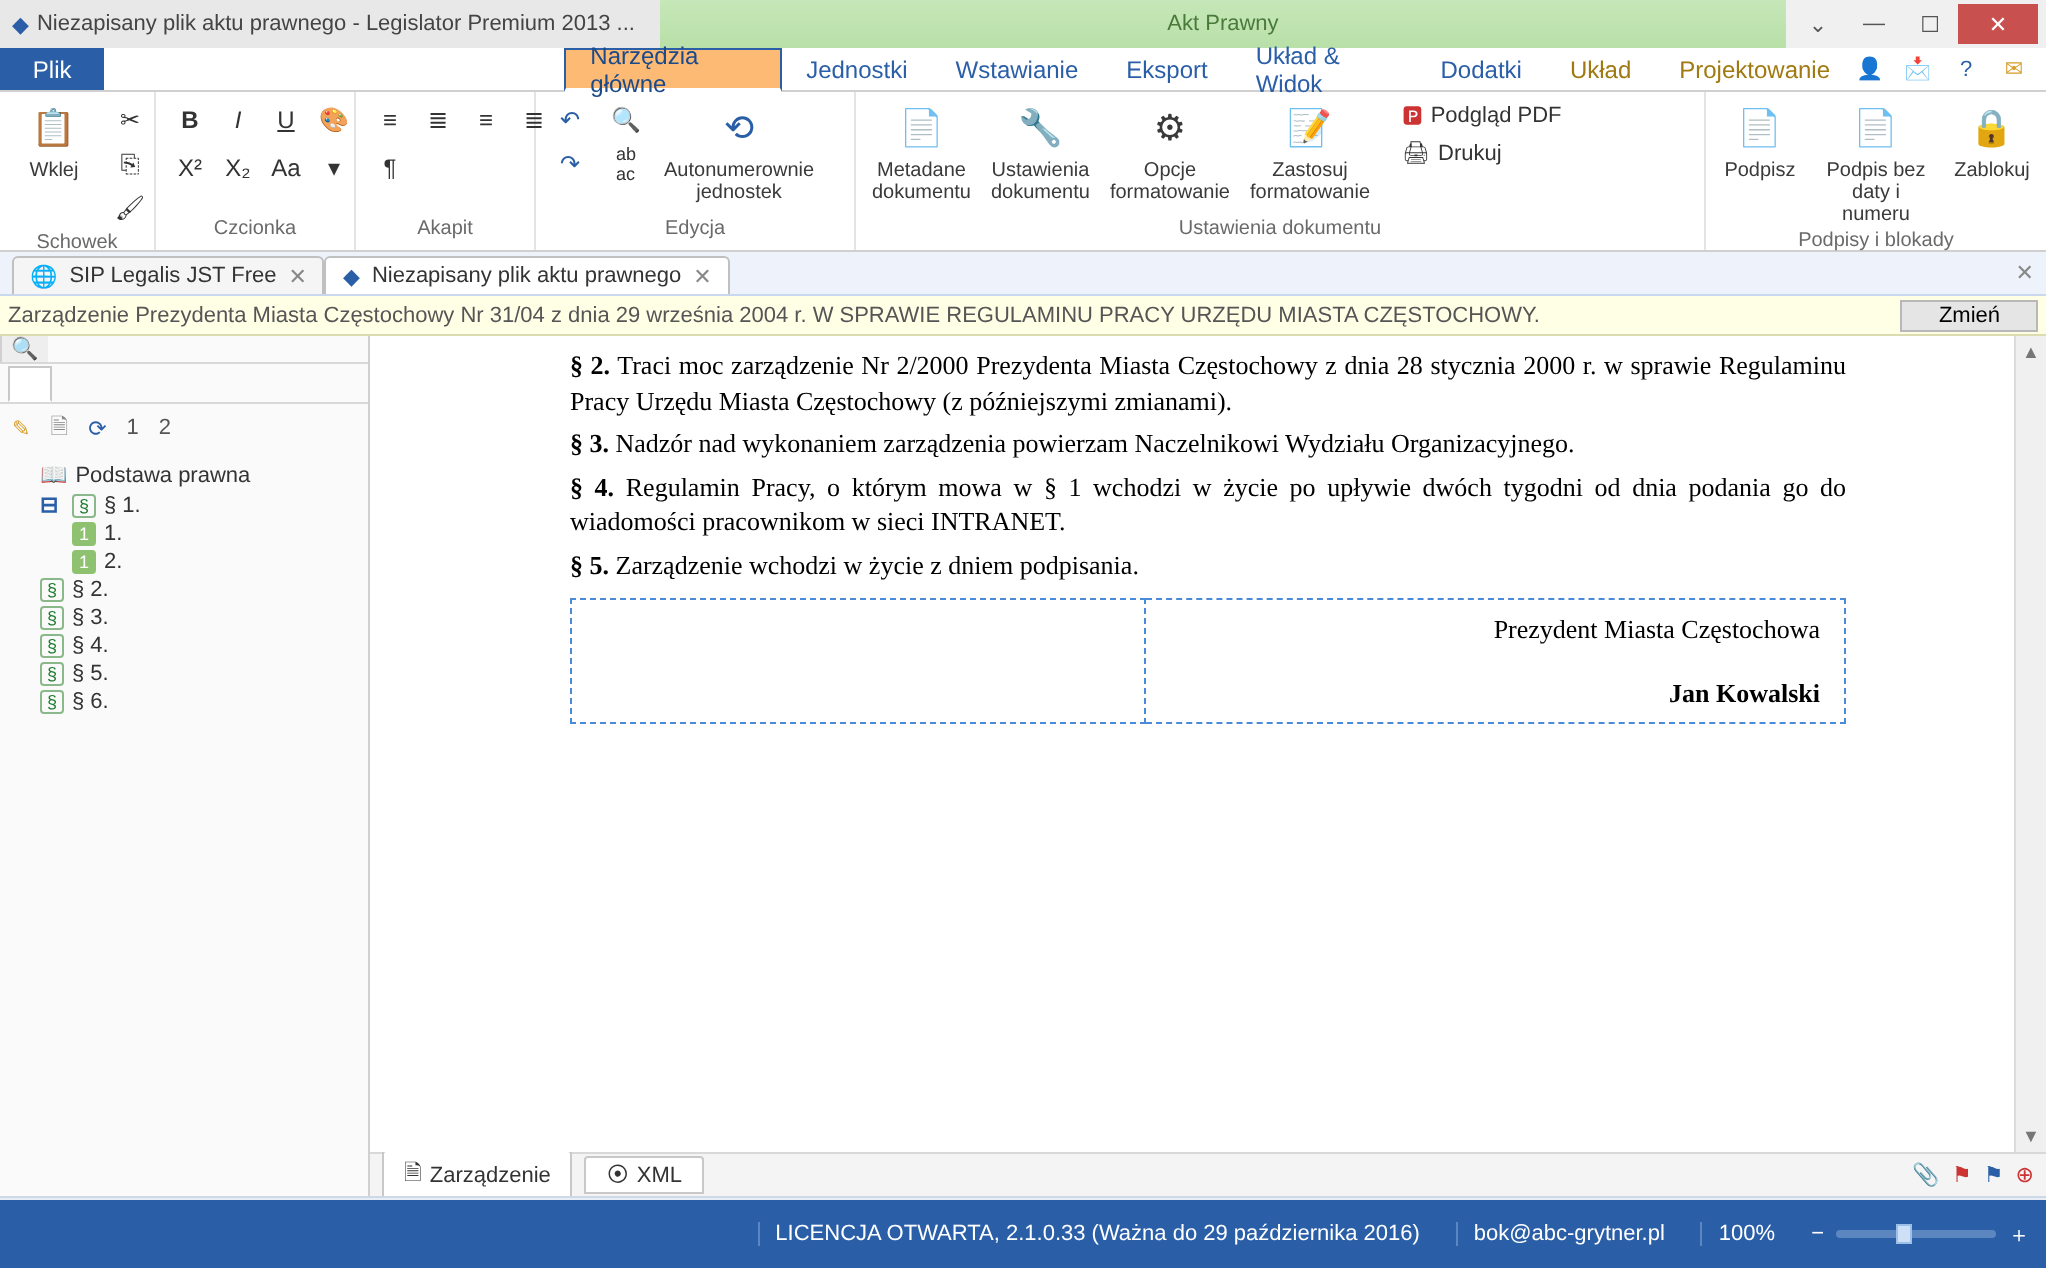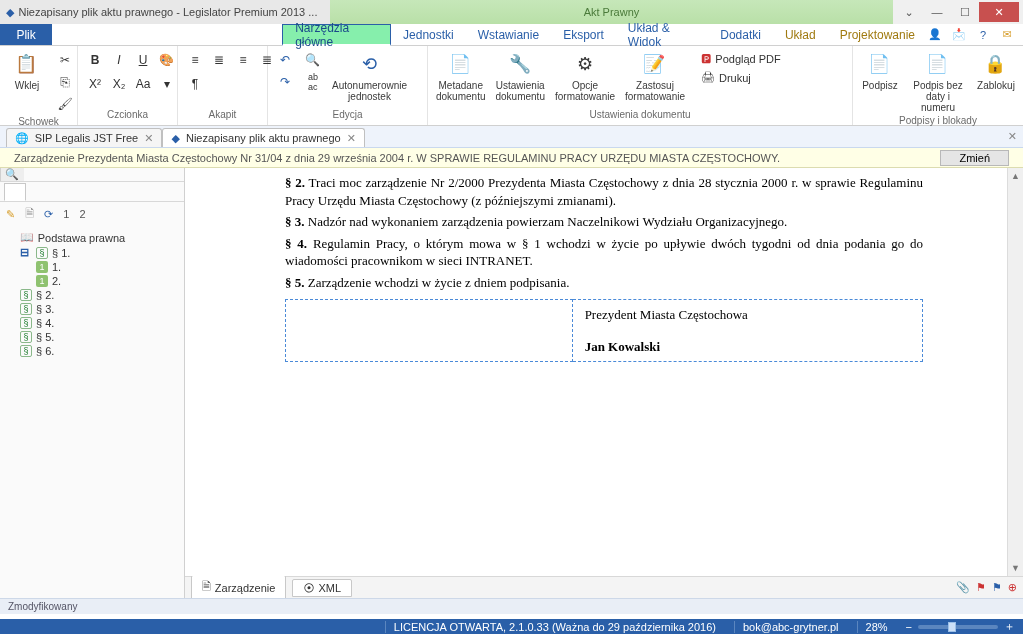--- a/index.html
+++ b/index.html
@@ -11,21 +11,21 @@
 .titlebar .t-center { flex: 1; background: linear-gradient(#c6e7b9,#b9e0a8); display: flex; align-items: center; justify-content: center; color: #4a7a3a; font-size: 11px; }
 .titlebar .t-right { flex: 0 0 230px; background: linear-gradient(#ffe7a0,#ffdb70); display: flex; align-items: center; justify-content: center; color: #9a7a20; font-size: 11px; }
 .titlebar .t-controls { flex: 0 0 130px; background: #f0f0f0; display: flex; align-items: center; justify-content: flex-end; padding-right: 4px; gap:0;}
 .win-btn { width: 28px; height: 20px; display:flex; align-items:center; justify-content:center; color:#555; }
 .win-close { background:#c8504f; color:#fff; width:40px;}
 
 
 .ribbon-tabs { height: 22px; display:flex; align-items: stretch; background:#fff; border-bottom:1px solid #d0d0d0;}
 .file-tab { width:60px; background:#2a5fa8; color:#fff; display:flex; align-items:center; justify-content:center; font-size:12px;}
 .tab { padding:0 12px; display:flex; align-items:center; font-size:12px; color:#2a5fa8; position:relative;}
-.tab.active { border:1px solid #2a5fa8; border-bottom:2px solid #fff; background:#86efac; color:#1a4a8a; margin-bottom:-1px;}
+.tab.active { border:1px solid #2a5fa8; border-bottom:2px solid #fff; background:#fdba74; color:#1a4a8a; margin-bottom:-1px;}
 .tab-yellow { color:#a07a10;}
 .ribbon-tabs .right-icons { margin-left:auto; display:flex; align-items:center; gap:8px; padding-right:8px;}
 .ric { width:16px; height:16px; display:inline-flex; align-items:center; justify-content:center;}
 
 
 .ribbon { height: 80px; background:#fff; border-bottom:1px solid #d0d0d0; display:flex;}
 .group { border-right:1px solid #e4e4e4; display:flex; flex-direction:column; padding:2px 4px 0;}
 .group .buttons { flex:1; display:flex; align-items:flex-start; gap:2px;}
 .group .label { height:16px; font-size:10px; color:#6a6a6a; text-align:center;}
 .bigbtn { display:flex; flex-direction:column; align-items:center; justify-content:flex-start; padding:2px 4px; gap:2px; font-size:10px; color:#3a3a3a; text-align:center; min-width:46px;}
@@ -35,21 +35,21 @@
 .pill { width:22px; height:20px; border:1px solid transparent; display:flex; align-items:center; justify-content:center; font-size:12px;}
 
 
 .doc-tabs { height:22px; background:#eef3fb; border-bottom:1px solid #c9d8ee; display:flex; padding-left:6px; gap:0; position:relative;}
 .doc-tab { display:flex; align-items:center; padding:0 8px; gap:6px; border:1px solid #c0c0c0; border-bottom:none; background:#f5f5f5; font-size:11px; margin-top:2px; border-radius:3px 3px 0 0;}
 .doc-tab.active { background:#fff; }
 .doc-close { color:#888; font-size:11px;}
 .doc-tabs .x { position:absolute; right:6px; top:4px; color:#888;}
 
 
-.infobar { height:20px; background: #ffffe6; border-bottom:1px solid #dcdcb0; display:flex; align-items:center; padding:0 14px; font-size:11px; color:#555;}
+.infobar { height:20px; background: #ffffe6; border-bottom:1px solid #dcdcb0; display:flex; align-items:center; padding:0 4px; font-size:11px; color:#555;}
 .infobar .zm-btn { margin-left:auto; border:1px solid #b8b8b8; background:#e5e5e5; padding:1px 18px; font-size:11px;}
 
 
 .main { position:absolute; top:168px; bottom:36px; left:0; right:0; display:flex;}
 .leftpanel { width:185px; border-right:1px solid #d0d0d0; display:flex; flex-direction:column; background:#fafafa;}
 .search { display:flex; border-bottom:1px solid #d8d8d8;}
 .search input { flex:1; border:none; padding:3px 6px; font-size:11px; font-style:italic; color:#888; outline:none; background:#fff;}
 .search .sbtn { width:24px; background:#eee; border-left:1px solid #d0d0d0; display:flex; align-items:center; justify-content:center; color:#2a5fa8;}
 .tree-tb { height:24px; display:flex; align-items:center; padding:0 6px; gap:10px; font-size:11px; color:#555;}
 .tree { flex:1; overflow:auto; padding:4px 4px; font-size:11px; color:#333;}
@@ -59,31 +59,31 @@
 .node-ic { width:12px; display:inline-block; color:#2a5fa8; font-weight:bold;}
 .node-s { width:12px; height:12px; display:inline-flex; align-items:center; justify-content:center; color:#1a7a2a; border:1px solid #8ab88a; font-size:9px; border-radius:2px;}
 .node-n { width:12px; height:12px; display:inline-flex; align-items:center; justify-content:center; background:#8fc270; color:#fff; font-size:9px; border-radius:2px;}
 
 .editor-wrap { flex:1; display:flex; flex-direction:column; position:relative;}
 .editor { flex:1; overflow:auto; background:#fff; position:relative;}
 .page { margin: 0 40px; padding: 6px 60px 20px; font-family: "Times New Roman", serif; font-size: 13px; color:#000; line-height:1.35;}
 .page p { margin-bottom:4px; text-align:justify;}
 .para-mark { font-weight:bold;}
 .sig-table { width:100%; border:1px dashed #4a8ad8; border-collapse:collapse; margin-top:8px;}
-.sig-table td { border:1px dashed #4a8ad8; padding:6px 12px; font-family:"Times New Roman",serif; font-size:13px; text-align:left; vertical-align:middle;}
+.sig-table td { border:1px dashed #4a8ad8; padding:6px 12px; font-family:"Times New Roman",serif; font-size:13px; text-align:right; vertical-align:middle;}
 .editor .vscroll { position:absolute; right:0; top:0; bottom:0; width:16px; background:#f0f0f0; border-left:1px solid #dcdcdc;}
 .vscroll .up,.vscroll .down { height:16px; display:flex; align-items:center; justify-content:center; color:#777; font-size:9px;}
 .vscroll .down { position:absolute; bottom:0; width:100%;}
 
 .bottom-tabs { height:22px; background:#f4f4f4; border-top:1px solid #d8d8d8; display:flex; align-items:center; padding:0 6px; gap:6px; font-size:11px;}
 .btab { padding:2px 10px; border:1px solid #c8c8c8; background:#fff; display:flex; align-items:center; gap:4px; border-radius:2px 2px 0 0;}
 .bottom-tabs .ricon { margin-left:auto; display:flex; gap:6px;}
 
 
-.status { position:absolute; left:0; right:0; bottom:0; height:15px; background:#2a5fa8; color:#fff; display:flex; align-items:center; padding:0 8px; font-size:11px; gap:10px;}
+.status { position:absolute; left:0; right:0; bottom:0; height:34px; background:#2a5fa8; color:#fff; display:flex; align-items:center; padding:0 8px; font-size:11px; gap:10px;}
 .status .seg { padding:0 8px; border-left:1px solid #5b86bf;}
 .status .mid { margin-left:auto;}
 .zoom { display:flex; align-items:center; gap:6px;}
 .zoom .track { width:80px; height:4px; background:#5b86bf; position:relative; border-radius:2px;}
 .zoom .thumb { position:absolute; left:38%; top:-3px; width:8px; height:10px; background:#cde0f7; border:1px solid #9cc0e8;}
 
 
 .ministatus { position:absolute; left:0; right:0; bottom:20px; height:16px; background:#e9eef6; border-top:1px solid #cdd8e8; display:flex; align-items:center; padding:0 8px; font-size:10px; color:#556;}
 </style>
 </head>
@@ -376,21 +376,21 @@
   </div>
 </div>
 
 <div class="ministatus">
   <span>Zmodyfikowany</span>
 </div>
 
 <div class="status">
   <span class="mid seg">LICENCJA OTWARTA, 2.1.0.33 (Ważna do 29 października 2016)</span>
   <span class="seg">bok@abc-grytner.pl</span>
-  <span class="seg">28%</span>
+  <span class="seg">100%</span>
   <div class="zoom">
     <span>−</span>
     <div class="track">
         <div class="thumb"></div>
       </div>
     <span>＋</span>
   </div>
 </div>
 
 </body></html>

